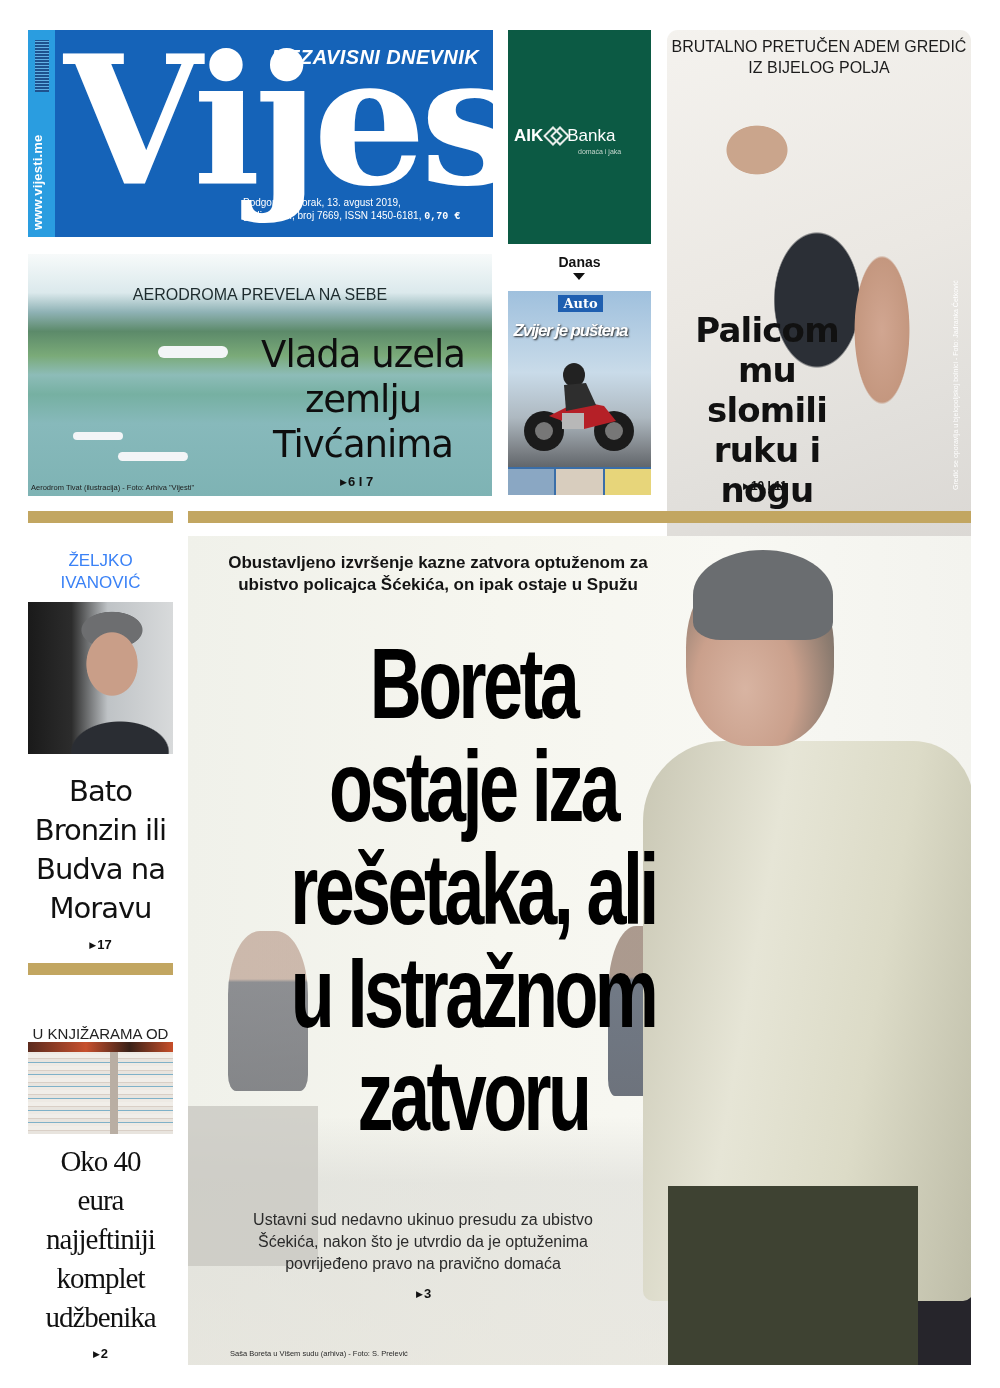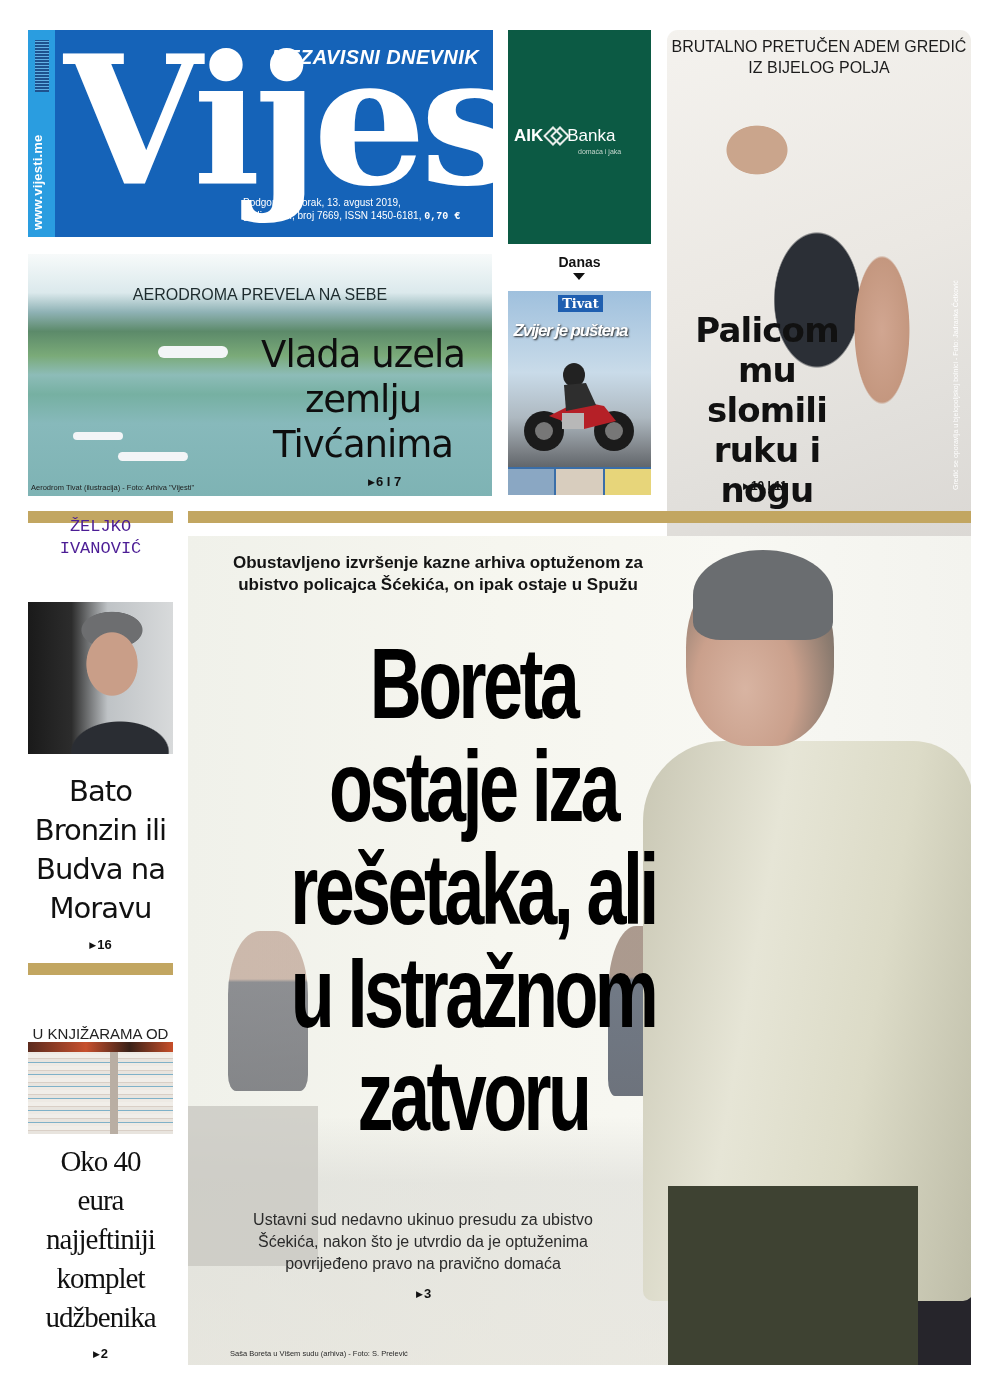--- a/index.html
+++ b/index.html
@@ -58,29 +58,29 @@
     #gredic .pages { position: absolute; left: 76px; top: 449px; font-weight: bold; font-size: 12px; color: #111; }
     #gredic .credit { position: absolute; left: 285px; top: 460px; transform-origin: 0 0; transform: rotate(-90deg); color: #fff; font-size: 7px; white-space: nowrap; }
 
     
     #tivat { left: 28px; top: 254px; width: 464px; height: 242px; overflow: hidden;
       background:
         linear-gradient(180deg, #f7fafa 0%, #dbe9ec 16%, #8fb2b5 24%, #5c8a6a 32%, #7aaa78 42%, #8dbcb8 50%, #76b0a2 58%, #87b9bb 70%, #7eb3b4 100%); }
     #tivat .plane { position: absolute; background: #f3f5f7; border-radius: 6px; }
     #tivat .kicker { position: absolute; left: 0; top: 8px; width: 464px; text-align: center; font-size: 16px; line-height: 22px; color: #1d2b2d; }
     #tivat .headline { position: absolute; left: 220px; top: 78px; width: 230px; text-align: center; font-size: 37px; line-height: 45px; color: #0e0e0e; font-family: "DejaVu Sans", sans-serif; letter-spacing: -1px; }
-    #tivat .pages { position: absolute; left: 312px; top: 220px; font-weight: bold; font-size: 13px; color: #111; margin-left: 28px; }
+    #tivat .pages { position: absolute; left: 312px; top: 220px; font-weight: bold; font-size: 13px; color: #111; }
     #tivat .caption { position: absolute; left: 3px; top: 229px; font-size: 7.5px; color: #1d1d1d; }
 
     
     .gold { background: #c2a661; height: 12px; }
 
     
     .leftcol-text { width: 145px; text-align: center; }
-    #ivanovic-name { left: 28px; top: 516px; font-size: 17px; line-height: 22px; color: #4c1d95; font-family: Liberation Mono, monospace; }
+    #ivanovic-name { left: 28px; top: 550px; font-size: 17px; line-height: 22px; color: #3b82f6; }
     #ivanovic-photo { left: 28px; top: 602px; width: 145px; height: 152px; overflow: hidden;
       background:
         radial-gradient(ellipse 42px 52px at 84px 62px, #c99e88 0%, #c99e88 60%, transparent 62%),
         radial-gradient(ellipse 50px 30px at 84px 28px, #6d6e70 0%, #6d6e70 60%, transparent 62%),
         radial-gradient(ellipse 80px 50px at 92px 150px, #2a2d33 0%, #2a2d33 60%, transparent 62%),
         linear-gradient(90deg, #1a1a1a 0%, #2c2c2c 30%, #bfc3c6 55%, #d8dadb 100%); }
     #bato-headline { left: 28px; top: 772px; font-size: 29px; line-height: 39px; color: #111; font-family: "DejaVu Sans", sans-serif; letter-spacing: -1px; }
     #bato-pages { left: 28px; top: 937px; font-weight: bold; font-size: 13px; }
     #knjizare-kicker { left: 28px; top: 987px; font-size: 15px; line-height: 21px; color: #222; margin-top: 36px; }
     #books-photo { left: 28px; top: 1042px; width: 145px; height: 92px; overflow: hidden;
@@ -140,21 +140,21 @@
 <div id="ad" class="abs">
   <div class="brand">
     <span class="aik">AIK</span><span class="rings"></span><span>Banka</span>
   </div>
   <div class="slogan">domaća i jaka</div>
 </div>
 
 <div id="danas-label" class="abs">Danas</div>
 <div id="danas-arrow" class="abs"></div>
 <div id="auto-supp" class="abs">
-  <div class="auto-logo">Tivat</div>
+  <div class="auto-logo">Auto</div>
   <div class="auto-title">Zvijer je puštena</div>
   <svg class="bike" viewBox="0 0 110 95">
     <circle cx="20" cy="70" r="20" fill="#1b1b1b"></circle>
     <circle cx="90" cy="70" r="20" fill="#1b1b1b"></circle>
     <circle cx="20" cy="70" r="9" fill="#777"></circle>
     <circle cx="90" cy="70" r="9" fill="#777"></circle>
     <path d="M25 55 L55 40 L80 45 L92 60 L60 68 Z" fill="#b52027"></path>
     <rect x="38" y="52" width="22" height="16" fill="#b8b8b8"></rect>
     <ellipse cx="50" cy="14" rx="11" ry="12" fill="#222"></ellipse>
     <path d="M40 24 L62 22 L72 44 L42 50 Z" fill="#2e2e2e"></path>
@@ -203,21 +203,21 @@
   <span>ŽELJKO</span><br>
   <span>IVANOVIĆ</span>
 </div>
 <div id="ivanovic-photo" class="abs"></div>
 <div id="bato-headline" class="abs leftcol-text">
   <span>Bato</span><br>
   <span>Bronzin ili</span><br>
   <span>Budva na</span><br>
   <span>Moravu</span>
 </div>
-<div id="bato-pages" class="abs leftcol-text tri">16</div>
+<div id="bato-pages" class="abs leftcol-text tri">17</div>
 
 <div id="knjizare-kicker" class="abs leftcol-text">
   <span>U KNJIŽARAMA OD</span><br>
   <span>26. AVGUSTA</span>
 </div>
 <div id="books-photo" class="abs">
   <div class="shelf"></div>
   <div class="gap"></div>
 </div>
 <div id="udz-headline" class="abs leftcol-text">
@@ -233,21 +233,21 @@
   <div class="desk"></div>
   <div class="bg-man1"></div>
   <div class="bg-man2"></div>
   <div class="chair"></div>
   <div class="coat"></div>
   <div class="trousers"></div>
   <div class="head"></div>
   <div class="hair"></div>
 
   <div class="kicker">
-    <span>Obustavljeno izvršenje kazne arhiva optuženom za</span><br>
+    <span>Obustavljeno izvršenje kazne zatvora optuženom za</span><br>
     <span>ubistvo policajca Šćekića, on ipak ostaje u Spužu</span>
   </div>
   <div class="headline">
     <span>Boreta</span><br>
     <span>ostaje iza</span><br>
     <span>rešetaka, ali</span><br>
     <span>u Istražnom</span><br>
     <span>zatvoru</span>
   </div>
   <div class="deck">

